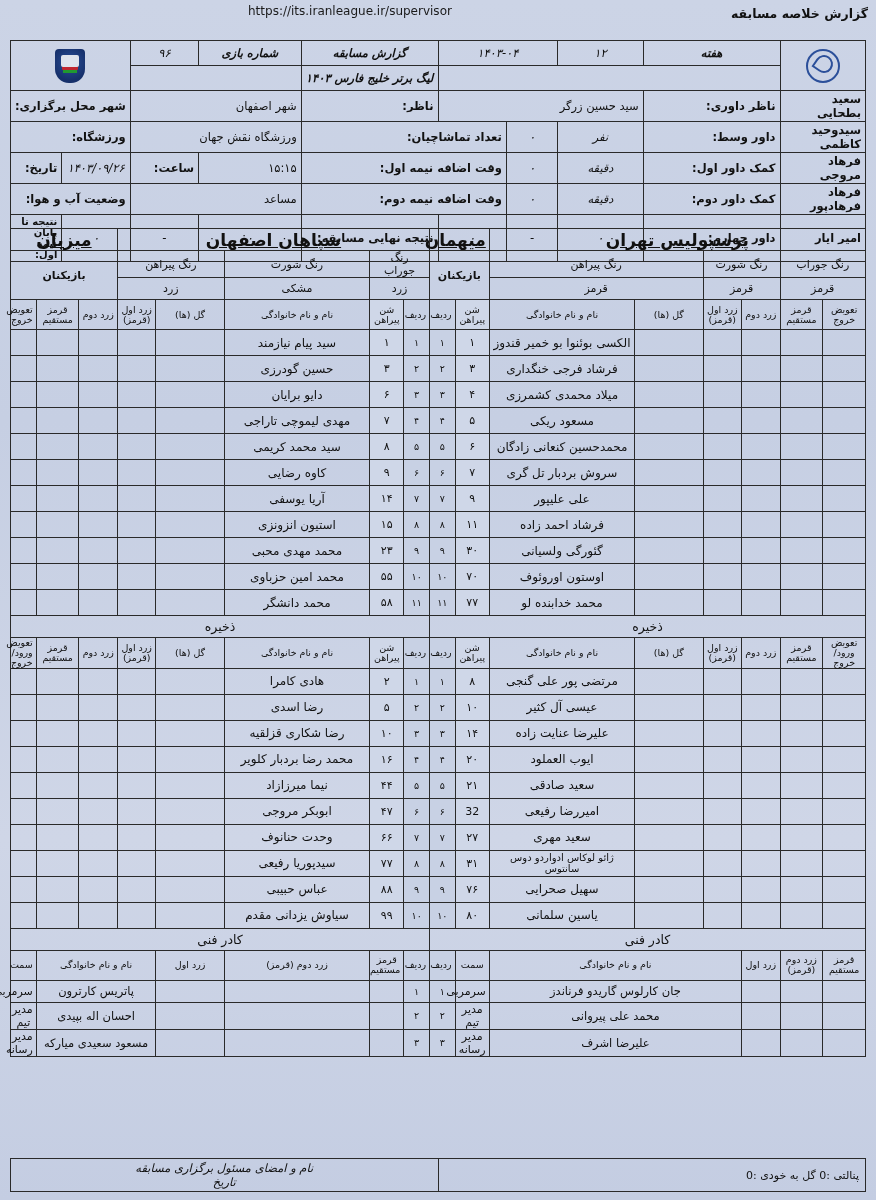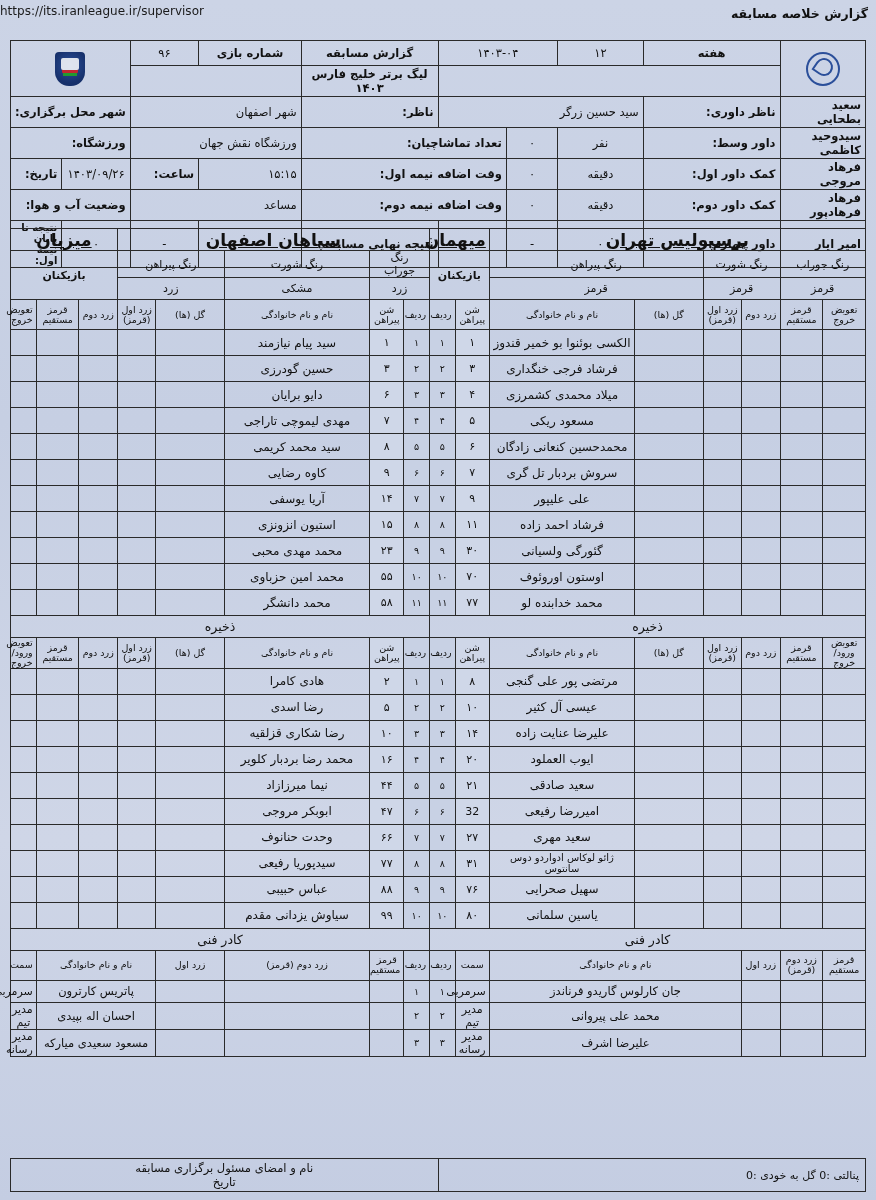--- a/index.html
+++ b/index.html
@@ -11,38 +11,38 @@
     overflow:hidden;
     position:relative;
   }
   .sheet{
     position:absolute;inset:0;
     background:linear-gradient(180deg,#ccd4e6 0%,#c6cfe3 35%,#cfd6e7 70%,#c4cde2 100%);
   }
   .url{
     position:absolute;top:4px;left:0;width:420px;text-align:left;
     font-family:"DejaVu Sans", sans-serif;font-size:12px;color:#1a1a1a;
-    direction:ltr;box-sizing:border-box;
+    direction:ltr;padding-left:248px;box-sizing:border-box;
   }
   .corner-title{
     position:absolute;top:6px;right:8px;font-size:12.5px;font-weight:bold;color:#111;margin-left:6px;
   }
 
   table{border-collapse:collapse;}
   td,th{border:1px solid #2a2a2a;padding:0;font-weight:normal;}
 
   
   .hdr{
     position:absolute;top:40px;right:10px;width:856px;
     font-size:11.5px;
   }
   .hdr table{width:100%;}
   .hdr td{height:22px;padding:1px 4px;vertical-align:middle;}
   .lbl{font-weight:bold;}
-  .ctr{text-align:center;}
+  .ctr{text-align:center;font-style:italic;}
   .rt{}
 
   .logo-badge{
     width:30px;height:34px;margin:0 auto;
     background:radial-gradient(circle at 50% 40%, #2b4f9a 0%, #16306b 70%);
     border-radius:4px 4px 14px 14px;
     position:relative;
   }
   .logo-badge:after{
     content:"";position:absolute;left:6px;top:6px;width:18px;height:12px;

